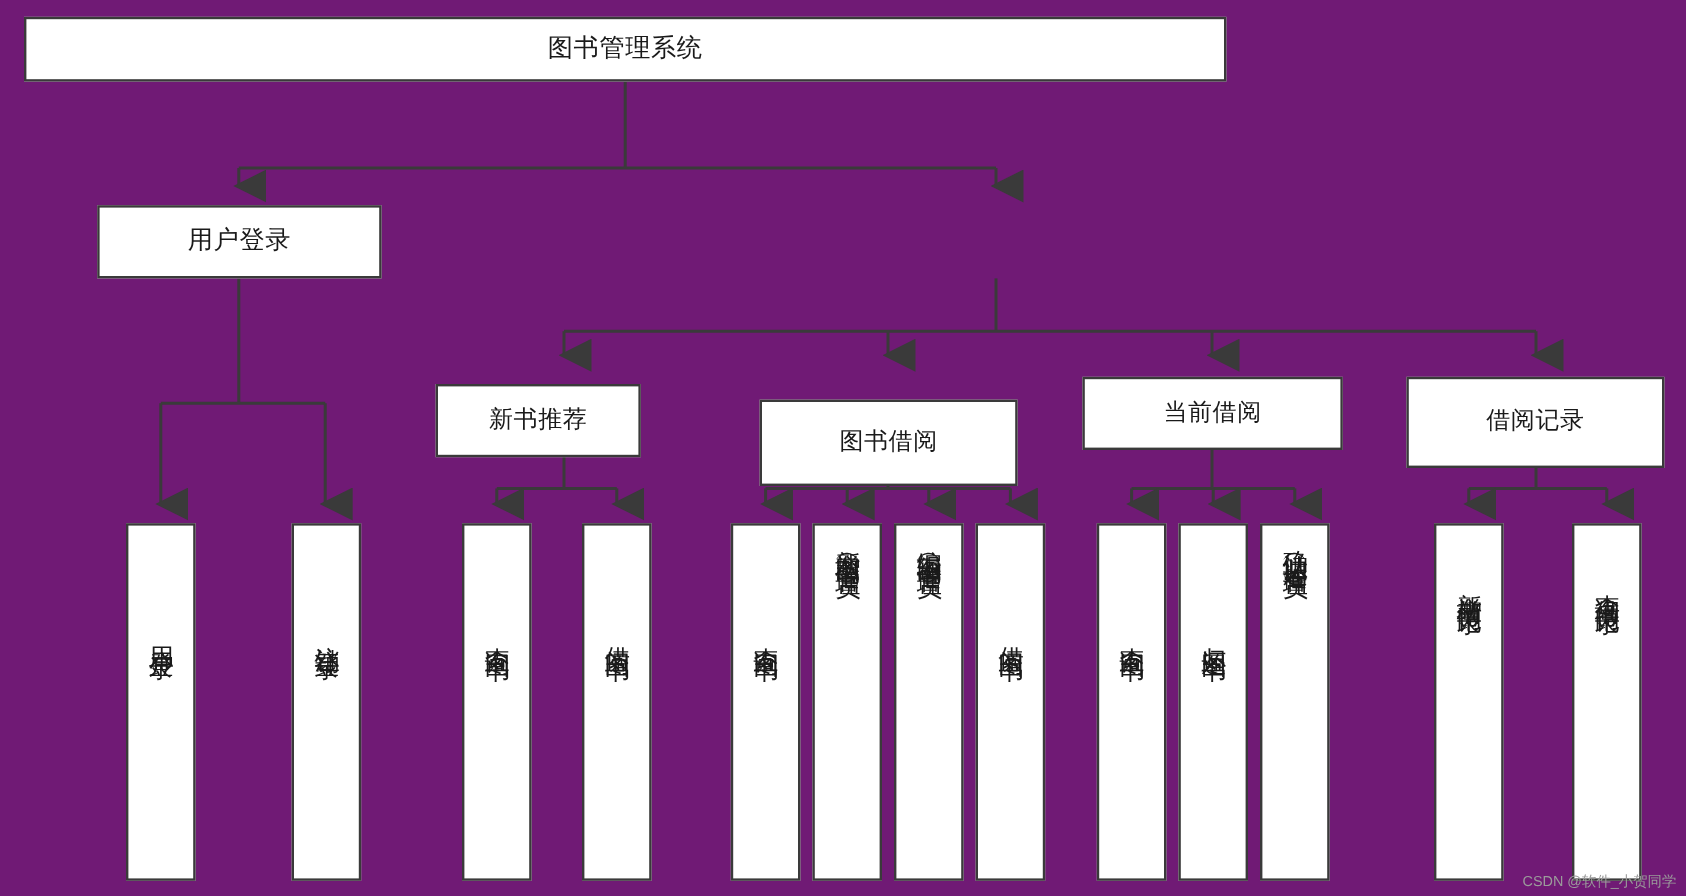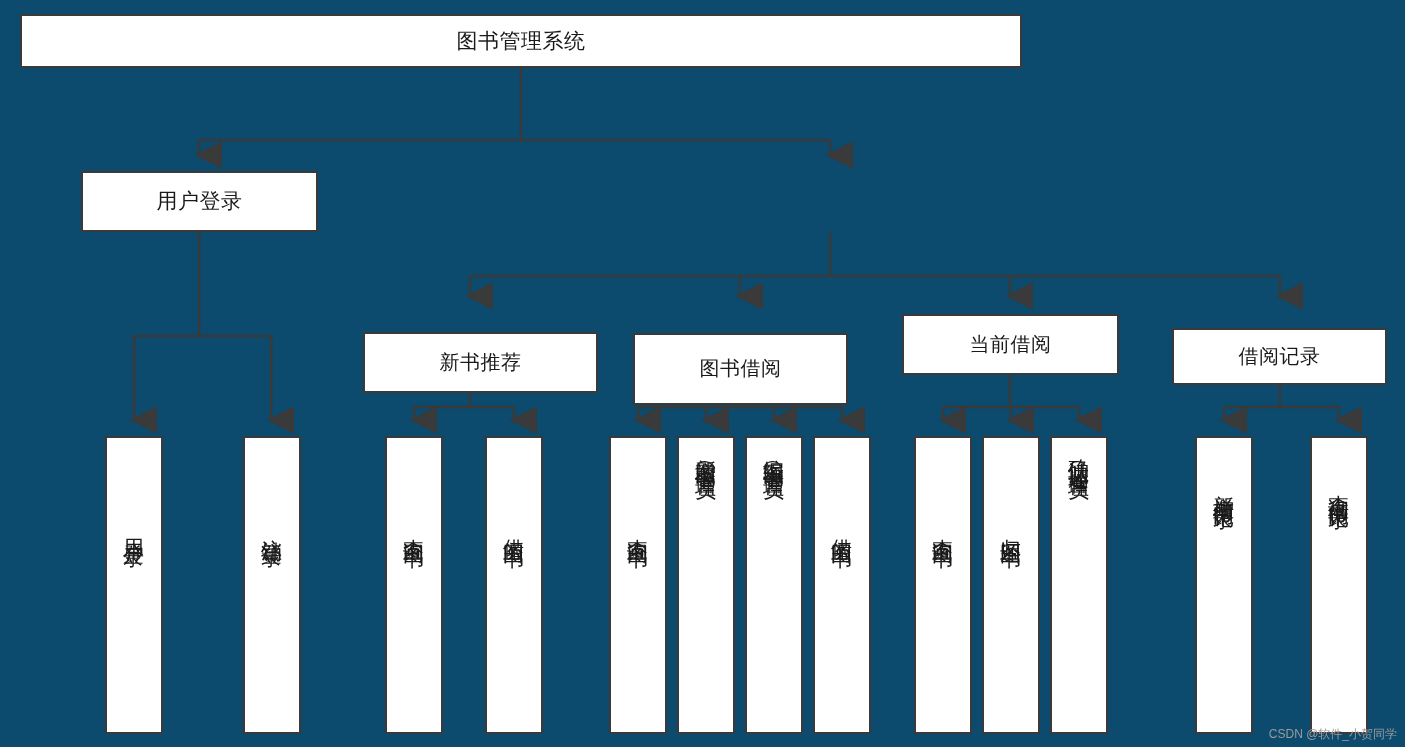--- a/index.html
+++ b/index.html
@@ -7,21 +7,21 @@
     padding: 0;
     background: #ffffff;
   }
   body {
     font-family: "Liberation Sans", "DejaVu Sans", sans-serif;
   }
   #canvas {
     position: relative;
     width: 1405px;
     height: 747px;
-    background: #0c4a6e;
+    background: #701a75;
     overflow: hidden;
   }
   svg.wires {
     position: absolute;
     left: 0;
     top: 0;
     width: 1405px;
     height: 747px;
     pointer-events: none;
   }
@@ -127,30 +127,30 @@
   </svg>
 
   <div class="node node-root" style="left:20px; top:14px; width:1002px; height:54px;">
     <span class="lbl">图书管理系统</span>
   </div>
 
   <div class="node node-l2" style="left:81px; top:171px; width:237px; height:61px;">
     <span class="lbl">用户登录</span>
   </div>
 
-  <div class="node node-l3" style="left:363px; top:332px; width:235px; height:61px;">
+  <div class="node node-l3" style="left:363px; top:320px; width:171px; height:61px;">
     <span class="lbl">新书推荐</span>
   </div>
   <div class="node node-l3" style="left:633px; top:314px; width:215px; height:72px;margin-top:19px;">
     <span class="lbl">图书借阅</span>
   </div>
   <div class="node node-l3" style="left:902px; top:314px; width:217px; height:61px;">
     <span class="lbl">当前借阅</span>
   </div>
-  <div class="node node-l3" style="left:1172px; top:328px; width:215px; height:57px;align-items:center;">
+  <div class="node node-l3" style="left:1172px; top:314px; width:215px; height:76px;align-items:center;">
     <span class="lbl">借阅记录</span>
   </div>
 
   <div class="node node-leaf leaf-mid" style="left:105px; top:436px; width:58px; height:298px;">
     <span class="lbl">用户登录</span>
   </div>
   <div class="node node-leaf leaf-mid" style="left:243px; top:436px; width:58px; height:298px;">
     <span class="lbl">注销登录</span>
   </div>
 

